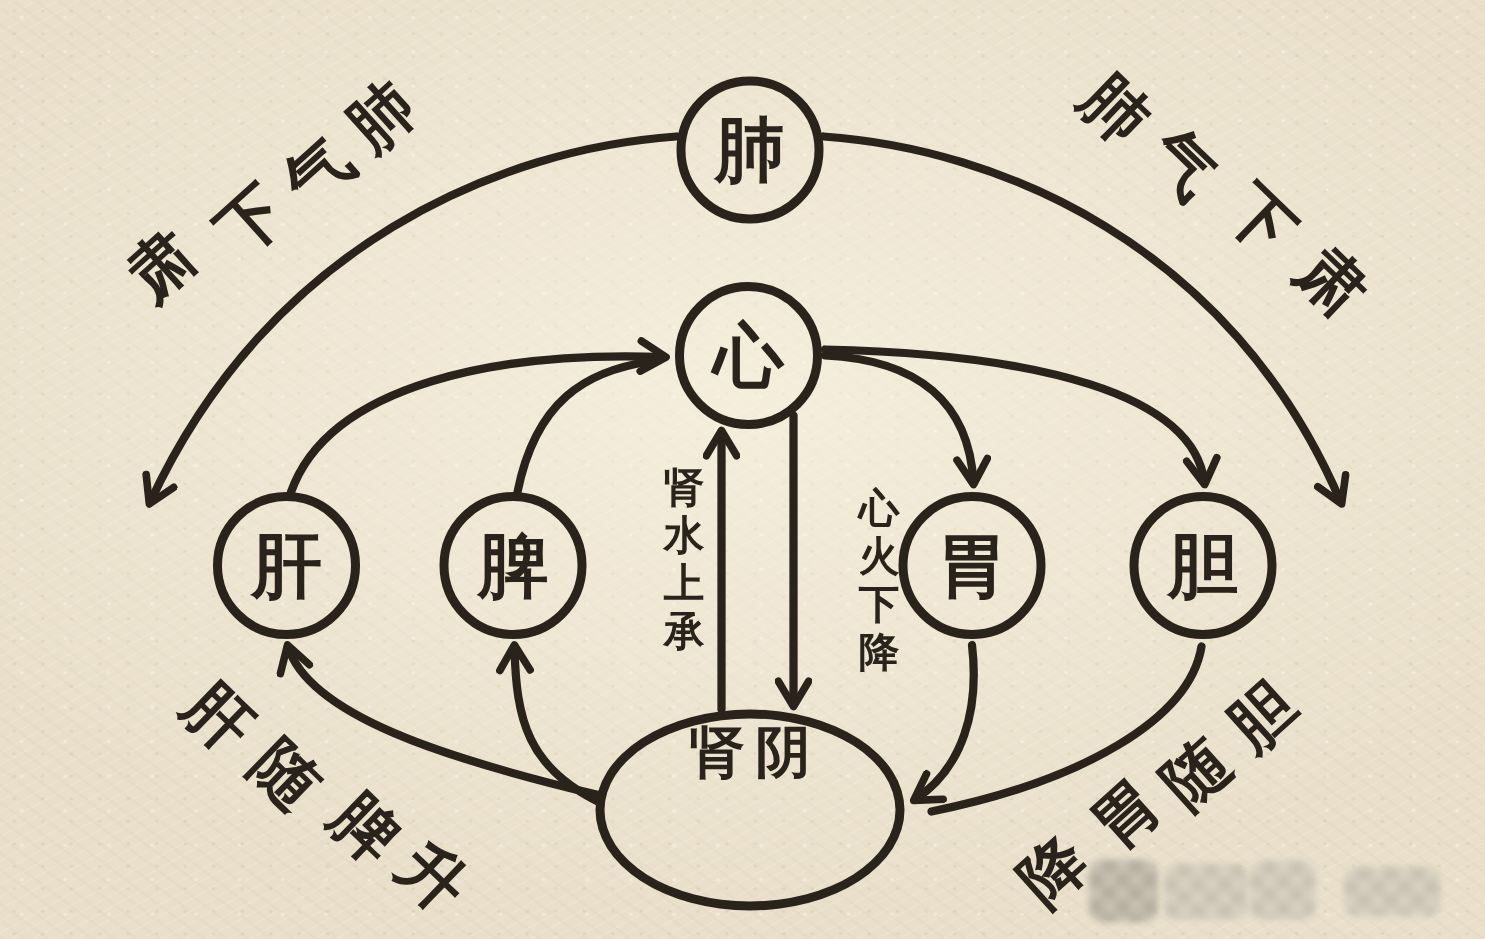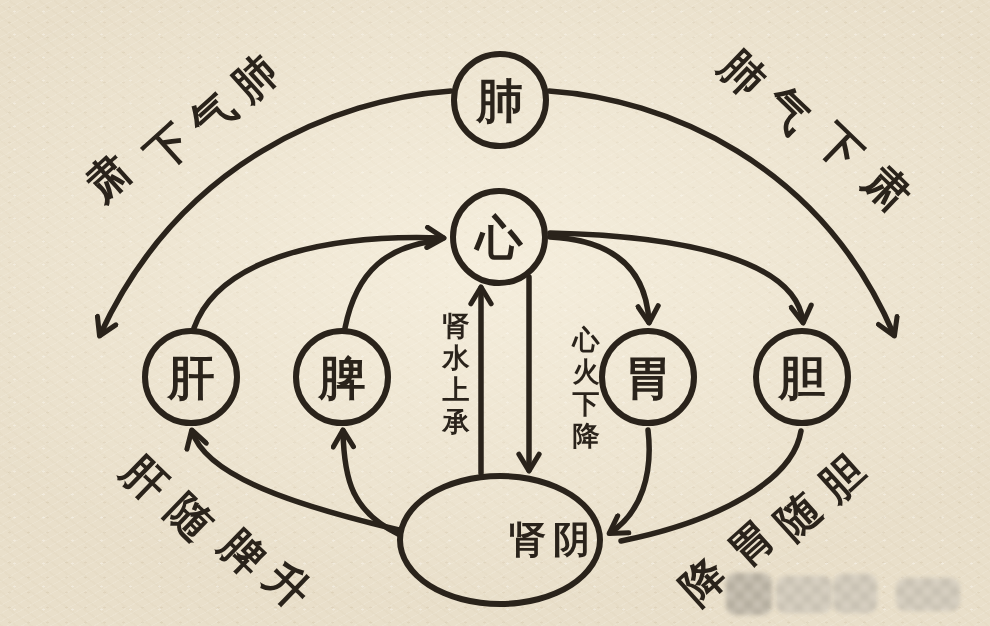--- a/index.html
+++ b/index.html
@@ -23,21 +23,21 @@
   }
   .n-lung{left:451px;top:51px;}
   .n-heart{left:450px;top:188px;}
   .n-liver{left:142px;top:328px;}
   .n-spleen{left:293px;top:328px;}
   .n-stomach{left:599px;top:328px;}
   .n-gall{left:753px;top:328px;}
   .kidney{
     position:absolute;left:397px;top:473px;width:194px;height:122px;
     border:6px solid #2a231b;border-radius:50%;
-    display:flex;flex-direction:column;align-items:flex-end;justify-content:center;
+    display:flex;flex-direction:row;align-items:flex-start;justify-content:center;
     font-size:37px;font-weight:700;line-height:46px;letter-spacing:7px;text-indent:7px;
   }
   .dchar{
     position:absolute;width:56px;height:56px;display:flex;align-items:center;justify-content:center;
     font-size:43px;font-weight:700;line-height:1;
   }
   .rotL{transform:rotate(-42deg);}
   .rotR{transform:rotate(44deg);}
   
   .lt0{left:227px;top:50px;} .lt1{left:185px;top:87px;} .lt2{left:140px;top:119px;} .lt3{left:80px;top:149px;}

